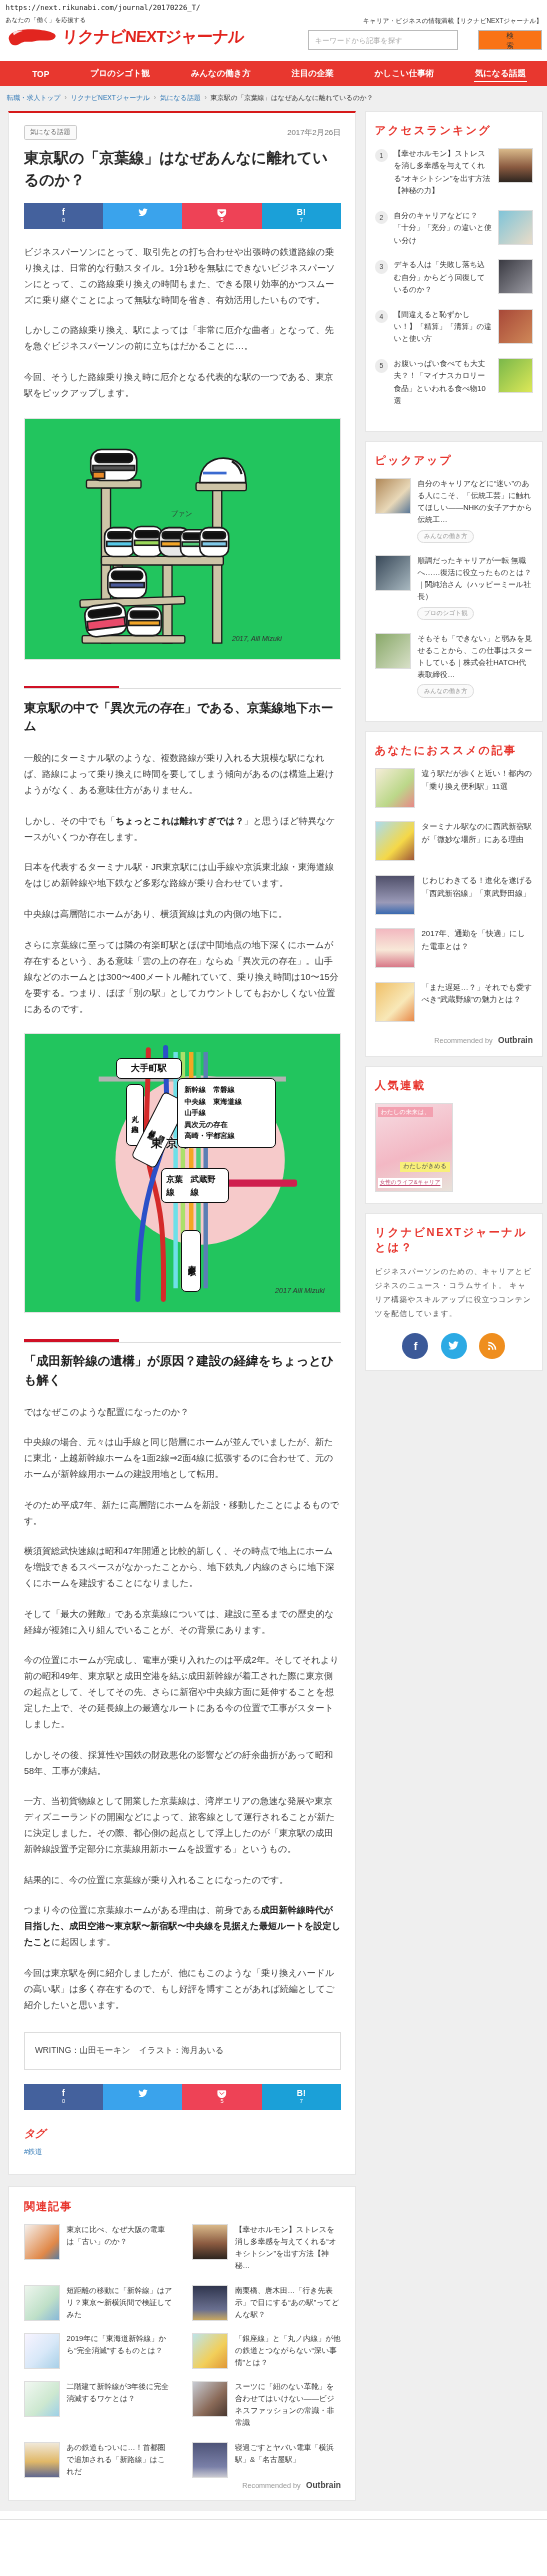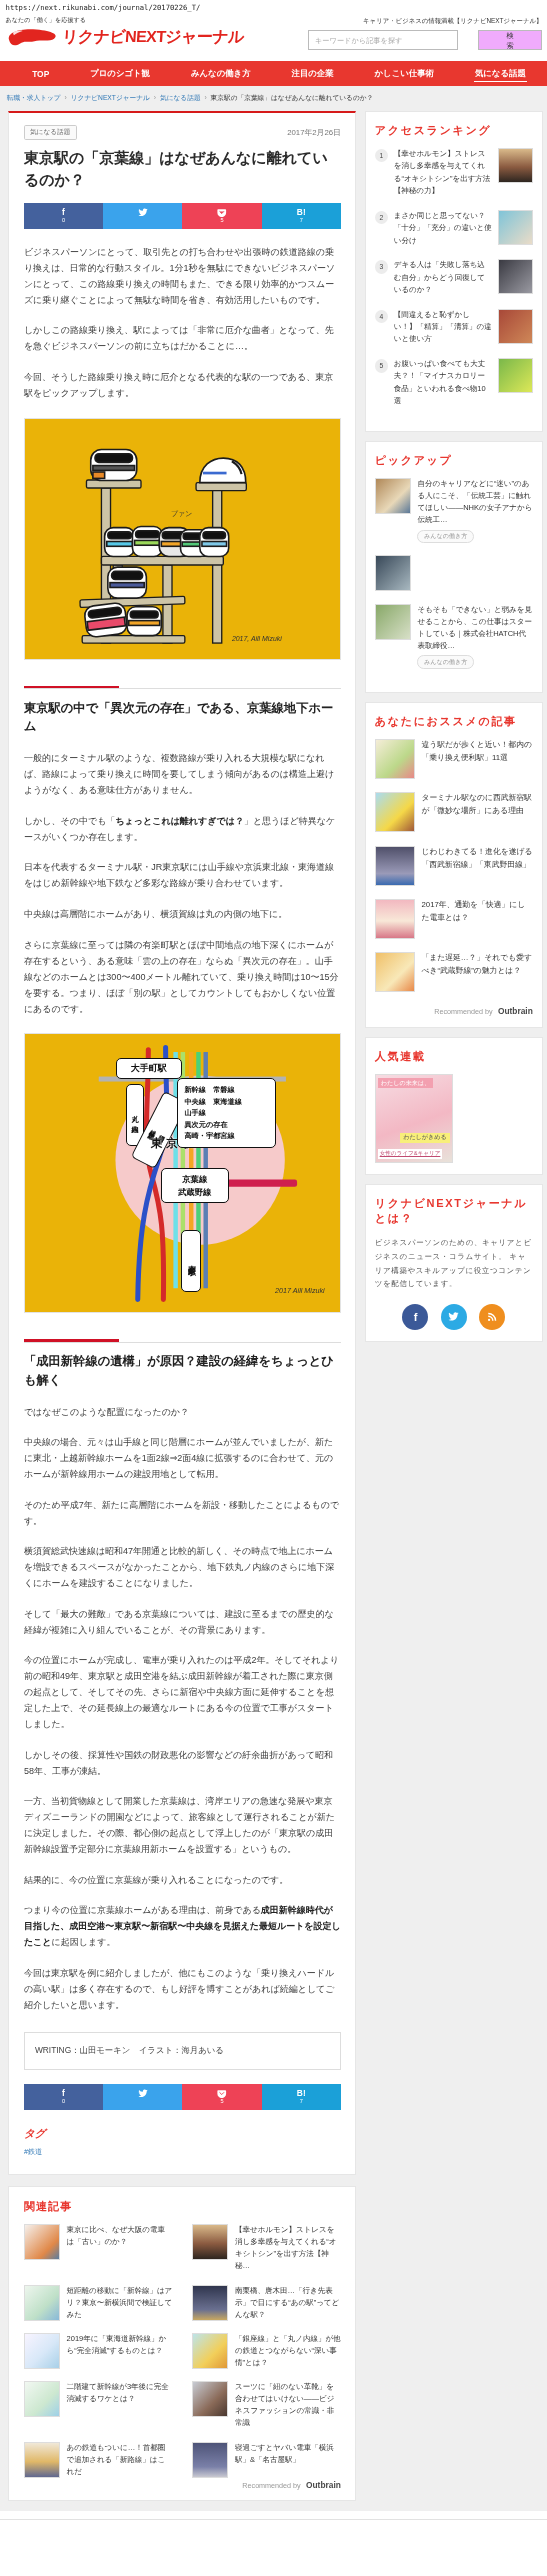--- a/index.html
+++ b/index.html
@@ -14,21 +14,21 @@
   .site-header{position:relative;background:#fff;padding:2.2px 5.6px 5.6px;height:48px;}
   .tagline{font-size:6.1px;color:#333;margin-bottom:1.1px;}
   .logo-row{display:flex;align-items:center;gap:2.2px;cursor:pointer;}
   .logo-blob{width:54px;height:24.5px;flex:0 0 auto;}
   .logo-text{color:var(--brand);font-size:16px;font-weight:bold;letter-spacing:-0.6px;transform:skewX(-4deg);}
   .header-right{position:absolute;right:5.6px;top:3.3px;width:234px;text-align:right;}
   .header-caption{font-size:6.4px;color:#333;margin-bottom:4.5px;}
   .search-row{display:flex;justify-content:flex-end;gap:20px;}
   .search-input{width:167px;height:20px;border:0.6px solid #bbb;padding:0 5.6px;font-size:7.2px;color:#333;background:#fff;}
   .search-input::placeholder{color:#aaa;}
-  .search-btn{height:20px;padding:0 25px;border:0.6px solid #bbb;background:#f0abfc;font-size:7.2px;color:#333;cursor:pointer;}
+  .search-btn{height:20px;padding:0 25px;border:0.6px solid #bbb;background:#f97316;font-size:7.2px;color:#333;cursor:pointer;}
   
   .nav{background:var(--red);height:25px;display:flex;align-items:center;justify-content:space-around;padding:0 6.7px;}
   .nav-item{color:#fff;font-size:8.4px;font-weight:bold;text-decoration:none;padding:2.2px 1.1px;cursor:pointer;margin-left:10px;}
   .nav-item.active{border-bottom:1.7px solid #fff;}
   
   .main-bg{background:var(--pagebg);padding-bottom:10px;}
   .breadcrumb{padding:7.8px 6.7px;font-size:6.7px;color:#666;}
   .crumb-link{color:var(--link);text-decoration:none;cursor:pointer;}
   .crumb-link::after{content:"›";color:#999;margin:0 3.9px;}
   .crumb-current{color:#333;}
@@ -44,40 +44,40 @@
   .share-bar{display:flex;margin:3.3px 0 2.2px;}
   .share-btn{flex:1;height:26px;display:flex;flex-direction:column;align-items:center;justify-content:center;color:#fff;cursor:pointer;}
   .share-btn.fb{background:var(--fb);}.share-btn.tw{background:var(--tw);}
   .share-btn.pk{background:var(--pk);}.share-btn.ht{background:var(--ht);}
   .share-icon{font-size:8.4px;font-weight:bold;line-height:1;}
   .share-icon svg{display:block;}
   .share-count{font-size:5.6px;line-height:1.3;min-height:6.7px;}
   
   .bp{font-size:9px;line-height:1.78;margin:14.5px 0;color:var(--txt);}
   .bp strong{font-weight:bold;color:#222;margin-top:16px;}
-  .illust{border:0.6px solid #e3e3e3;background:#eab308;padding:7.8px;margin:16.7px 0;}
+  .illust{border:0.6px solid #e3e3e3;background:#22c55e;padding:7.8px;margin:16.7px 0;}
   .illust svg{width:100%;height:auto;display:block;}
   .sec-bar{position:relative;height:3.3px;margin-top:26px;}
   .sec-bar::before{content:"";position:absolute;left:0;top:0;width:30%;height:2.8px;background:#d01126;}
   .sec-bar::after{content:"";position:absolute;left:0;right:0;bottom:0;height:0.6px;background:#ddd;}
   .sec-head{font-size:12.3px;color:#222;line-height:1.5;margin:10px 0 3.3px;font-weight:bold;}
   .credit-box{border:0.6px solid #ddd;padding:12.3px 10px;font-size:8.4px;color:#444;margin:19px 0 14.5px;}
   .tags-head{color:var(--red);font-size:10.6px;font-weight:bold;font-style:italic;margin:16.7px 0 5.6px;}
   .tag-link{display:inline-block;color:var(--link);font-size:7.2px;text-decoration:none;cursor:pointer;}
   
   .map{position:relative;width:312px;height:262px;margin:0 auto;overflow:hidden;}
   .map svg{position:absolute;inset:0;}
   .mlabel{position:absolute;background:#fff;border:1.4px solid #111;border-radius:5px;color:#111;font-weight:bold;display:flex;align-items:center;justify-content:center;}
   .vtext{writing-mode:vertical-rl;text-orientation:upright;letter-spacing:1.1px;}
   .m-otemachi{left:83px;top:15.6px;width:66px;height:21px;font-size:9px;}
   .m-marunouchi{left:93px;top:42px;width:18px;height:62px;font-size:7.2px;}
   .m-sobu{left:113px;top:51px;width:27px;height:74px;font-size:6.1px;transform:rotate(27deg);gap:1.1px;}
   .m-tokyo{position:absolute;left:118px;top:94px;font-size:11.7px;font-weight:bold;letter-spacing:3.9px;color:#111;text-shadow:0 0 1.7px #fff,0 0 1.7px #fff;}
   .m-linesbox{left:144px;top:36px;width:99px;padding:5px 6.7px;font-size:7.2px;line-height:1.6;flex-direction:column;align-items:flex-start;font-weight:bold;}
-  .m-keiyo{left:128px;top:126px;width:68px;padding:3.9px 4.5px;font-size:8.4px;flex-direction:column;line-height:1.5;}
+  .m-keiyo{left:128px;top:126px;width:68px;padding:3.9px 4.5px;font-size:8.4px;line-height:1.5;}
   .m-yurakucho{left:148px;top:188px;width:20px;height:62px;font-size:7.8px;}
   .m-sign{position:absolute;right:20px;bottom:9px;font-size:7.2px;font-style:italic;color:#333;}
   
   .related-card{background:#fff;border:0.6px solid var(--cardborder);padding:12.3px 14.5px 10px;margin-top:11px;}
   .red-head{color:var(--red);font-size:11px;font-weight:bold;letter-spacing:1.1px;margin-bottom:10px;}
   .related-grid{display:grid;grid-template-columns:1fr 1fr;column-gap:20px;row-gap:12.3px;}
   .rel-item{display:flex;gap:6.7px;cursor:pointer;}
   .rel-title{font-size:7.5px;line-height:1.6;color:#333;}
   
   .thumb{flex:0 0 auto;width:36px;height:36px;border:0.6px solid #ddd;background:linear-gradient(135deg,#d9cdb0,#aebdca);}
@@ -446,21 +446,21 @@
           <div>
 
               <div class="rank-item">
                 <span class="rank-num">1</span>
                 <span class="rank-title">【幸せホルモン】ストレスを消し多幸感を与えてくれる“オキシトシン”を出す方法【神秘の力】</span>
                 <span class="thumb rank-thumb th-sunset"></span>
               </div>
 
               <div class="rank-item">
                 <span class="rank-num">2</span>
-                <span class="rank-title">まさか同じと思ってない？「十分」「充分」の違いと使い分け</span>
+                <span class="rank-title">自分のキャリアなどに？「十分」「充分」の違いと使い分け</span>
                 <span class="thumb rank-thumb th-woman"></span>
               </div>
 
               <div class="rank-item">
                 <span class="rank-num">3</span>
                 <span class="rank-title">デキる人は「失敗し落ち込む自分」からどう回復しているのか？</span>
                 <span class="thumb rank-thumb th-silhouette"></span>
               </div>
 
               <div class="rank-item">
@@ -484,20 +484,24 @@
               <div class="pick-item">
                 <span class="thumb th-craft"></span>
                 <span class="pick-body">
                   <span class="pick-title" style="display:block">自分のキャリアなどに“迷い”のある人にこそ、「伝統工芸」に触れてほしい——NHKの女子アナから伝統工…</span>
                   <span class="tag-pill">みんなの働き方</span>
                 </span>
               </div>
 
               <div class="pick-item">
                 <span class="thumb th-happy"></span>
+                <span class="pick-body">
+                  <span class="pick-title" style="display:block">順調だったキャリアが一転 無職へ……復活に役立ったものとは？｜関純治さん（ハッピーミール社長）</span>
+                  <span class="tag-pill">プロのシゴト観</span>
+                </span>
               </div>
 
               <div class="pick-item">
                 <span class="thumb th-hatch"></span>
                 <span class="pick-body">
                   <span class="pick-title" style="display:block">そもそも「できない」と弱みを見せることから、この仕事はスタートしている｜株式会社HATCH代表取締役…</span>
                   <span class="tag-pill">みんなの働き方</span>
                 </span>
               </div>
             </div>

